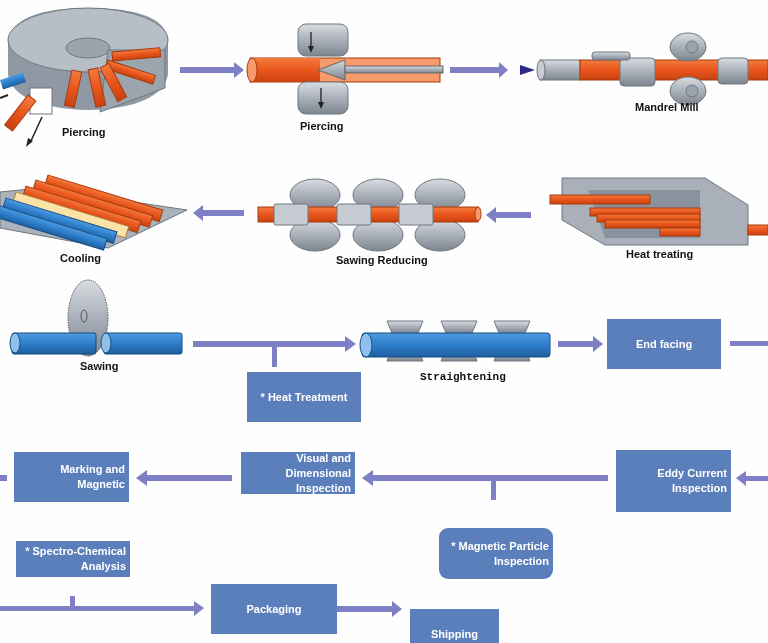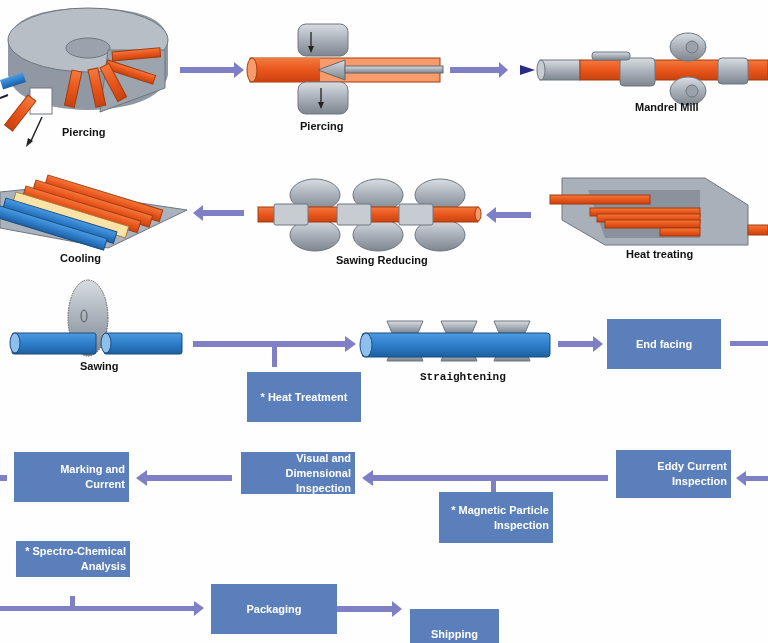--- a/index.html
+++ b/index.html
@@ -205,19 +205,19 @@
 <div class="lbl" style="left:300px;top:120px;">Piercing</div>
 <div class="lbl" style="left:635px;top:101px;">Mandrel Mill</div>
 <div class="lbl" style="left:626px;top:248px;">Heat treating</div>
 <div class="lbl" style="left:336px;top:254px;">Sawing Reducing</div>
 <div class="lbl" style="left:60px;top:252px;">Cooling</div>
 <div class="lbl" style="left:80px;top:360px;">Sawing</div>
 <div class="lbl" style="left:420px;top:371px;font-family:Liberation Mono, monospace;">Straightening</div>
 
 <div class="box" style="left:218px;top:372px;width:114px;height:50px;margin-left:29px;">* Heat Treatment</div>
 <div class="box" style="left:607px;top:319px;width:114px;height:50px;">End facing</div>
-<div class="box" style="left:616px;top:450px;width:115px;height:48px;">Eddy Current Inspection</div>
-<div class="box" style="left:439px;top:492px;width:114px;height:51px;">* Magnetic Particle Inspection</div>
+<div class="box" style="left:616px;top:450px;width:115px;height:62px;">Eddy Current Inspection</div>
+<div class="box" style="left:439px;top:528px;width:114px;height:51px;border-radius:9px;">* Magnetic Particle Inspection</div>
 <div class="box" style="left:241px;top:452px;width:114px;height:42px;">Visual and Dimensional Inspection</div>
-<div class="box" style="left:14px;top:452px;width:115px;height:50px;">Marking and Current</div>
+<div class="box" style="left:14px;top:452px;width:115px;height:50px;">Marking and Magnetic</div>
 <div class="box" style="left:16px;top:541px;width:114px;height:36px;">* Spectro-Chemical Analysis</div>
 <div class="box" style="left:211px;top:584px;width:126px;height:50px;">Packaging</div>
 <div class="box" style="left:410px;top:584px;width:89px;height:50px;margin-top:25px;">Shipping</div>
 
 </body></html>

